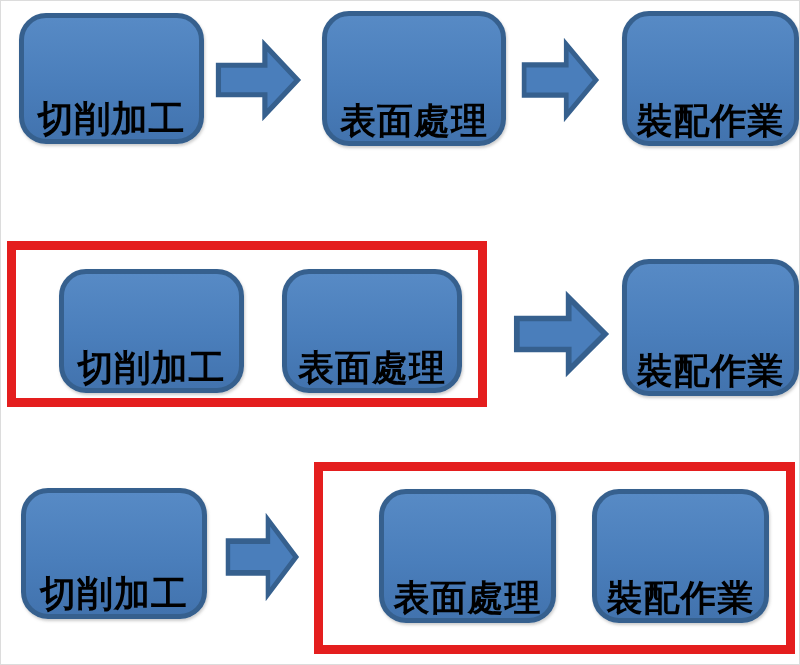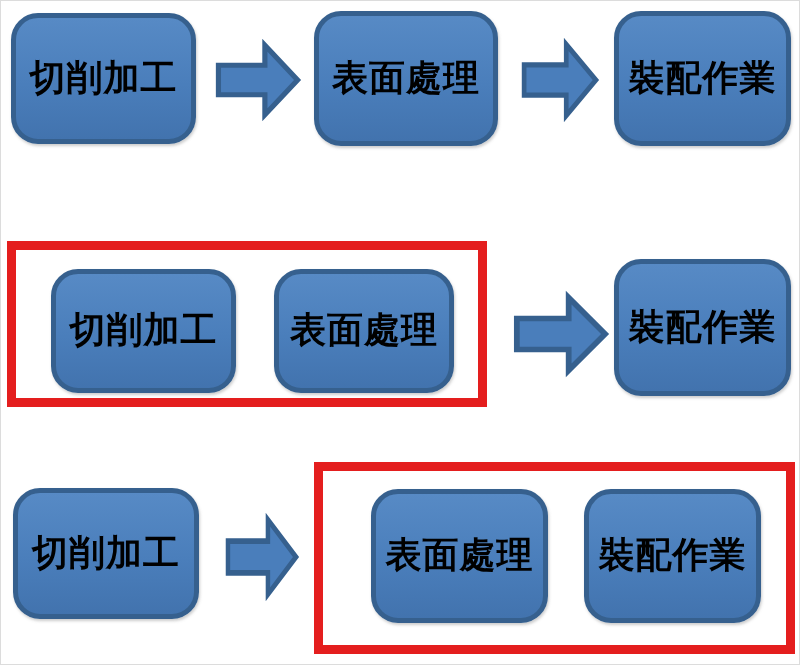--- a/index.html
+++ b/index.html
@@ -23,22 +23,23 @@
     font-family:"Liberation Serif","DejaVu Serif",serif;
   }
   .box{
     position:absolute;
     box-sizing:border-box;
     background:linear-gradient(180deg,var(--box-fill-light) 0%,var(--box-fill) 55%,#4273ae 100%);
     border:5px solid var(--box-border);
     border-radius:27px;
     display:flex;
     justify-content:center;
-    align-items:center;
+    align-items:flex-end;
     box-shadow:1px 2px 3px rgba(110,110,110,0.35);
+    margin-left:8px;
   }
   .box-label{
     font-size:36px;
     font-weight:600;
     color:var(--text);
     line-height:1.05;
     white-space:nowrap;
     letter-spacing:1px;
   }
   .arrow{position:absolute;overflow:visible;}

